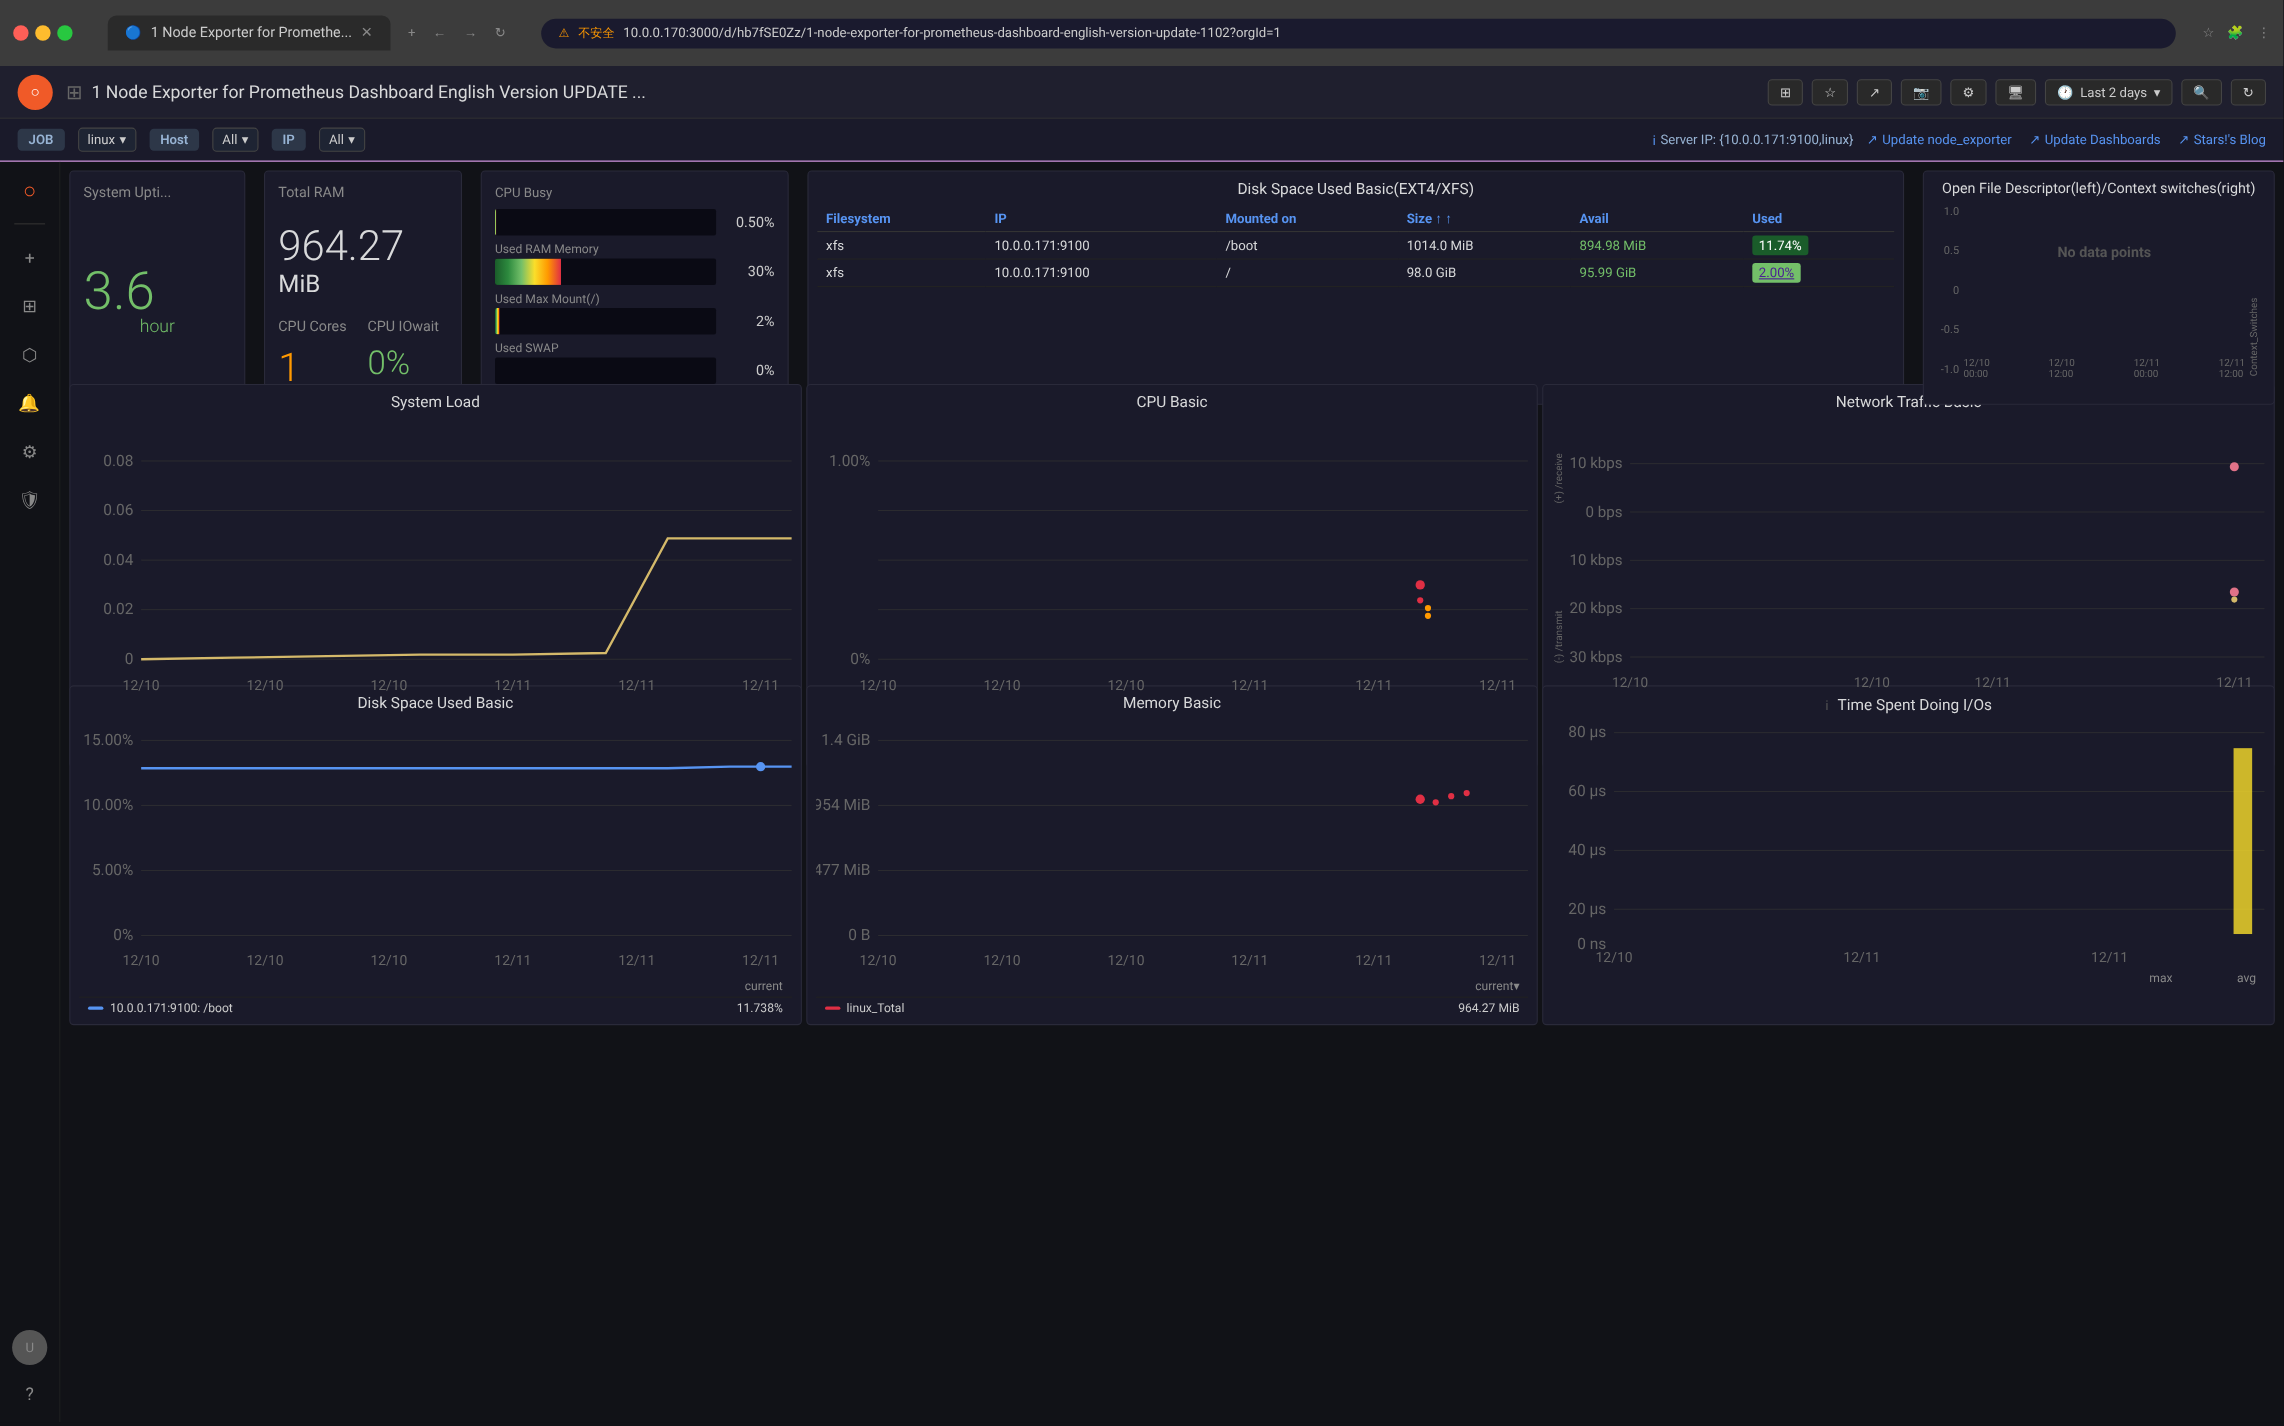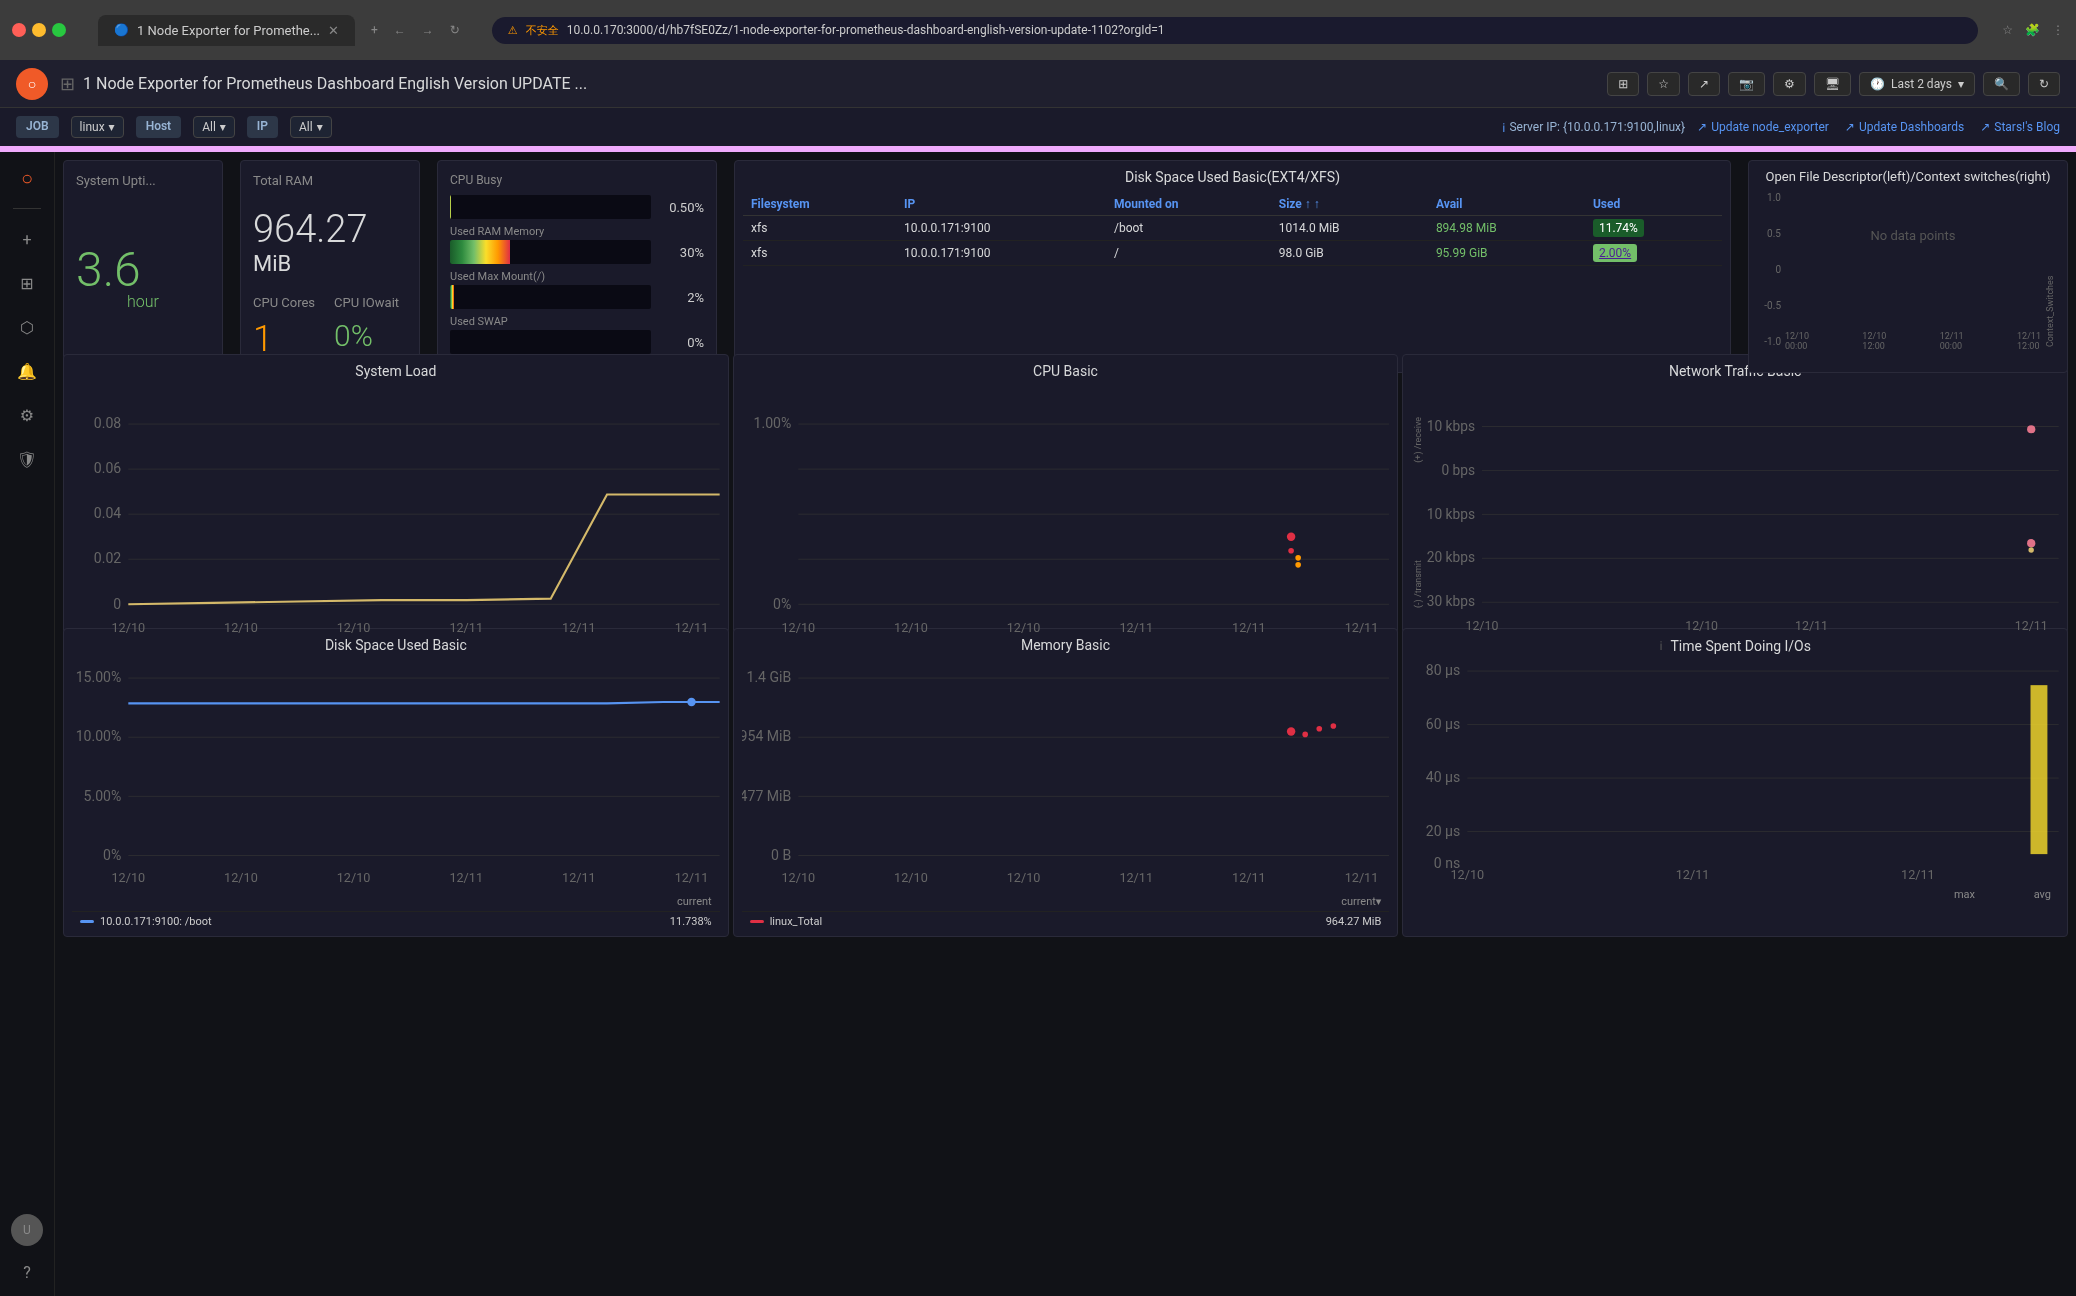--- a/index.html
+++ b/index.html
@@ -100,22 +100,23 @@
       padding: 4px 10px;
       font-size: 12px;
       display: flex; align-items: center; gap: 6px;
     }
 
     
     .filter-bar {
       background: #1a1a2a;
       padding: 8px 16px;
       display: flex;
+      align-items: center;
       gap: 12px;
-      border-bottom: 6px solid #f0abfc;
+      border-bottom: 1px solid #f0abfc;
       flex-wrap: wrap;
     }
     .filter-label {
       background: #2d3748;
       border-radius: 4px;
       padding: 3px 10px;
       color: #98b4d4;
       font-size: 12px;
       font-weight: 600;
     }
@@ -286,20 +287,21 @@
       color: #d8d9da;
       font-size: 13px;
       text-align: center;
       margin-bottom: 4px;
     }
     .no-data {
       color: #555;
       text-align: center;
       font-size: 13px;
       margin-top: 40px;
+      font-weight: bold;
     }
 
     
     .charts-row {
       display: grid;
       grid-template-columns: 1fr 1fr 1fr;
       gap: 4px;
       margin-bottom: 4px;
       height: 270px;
     }

